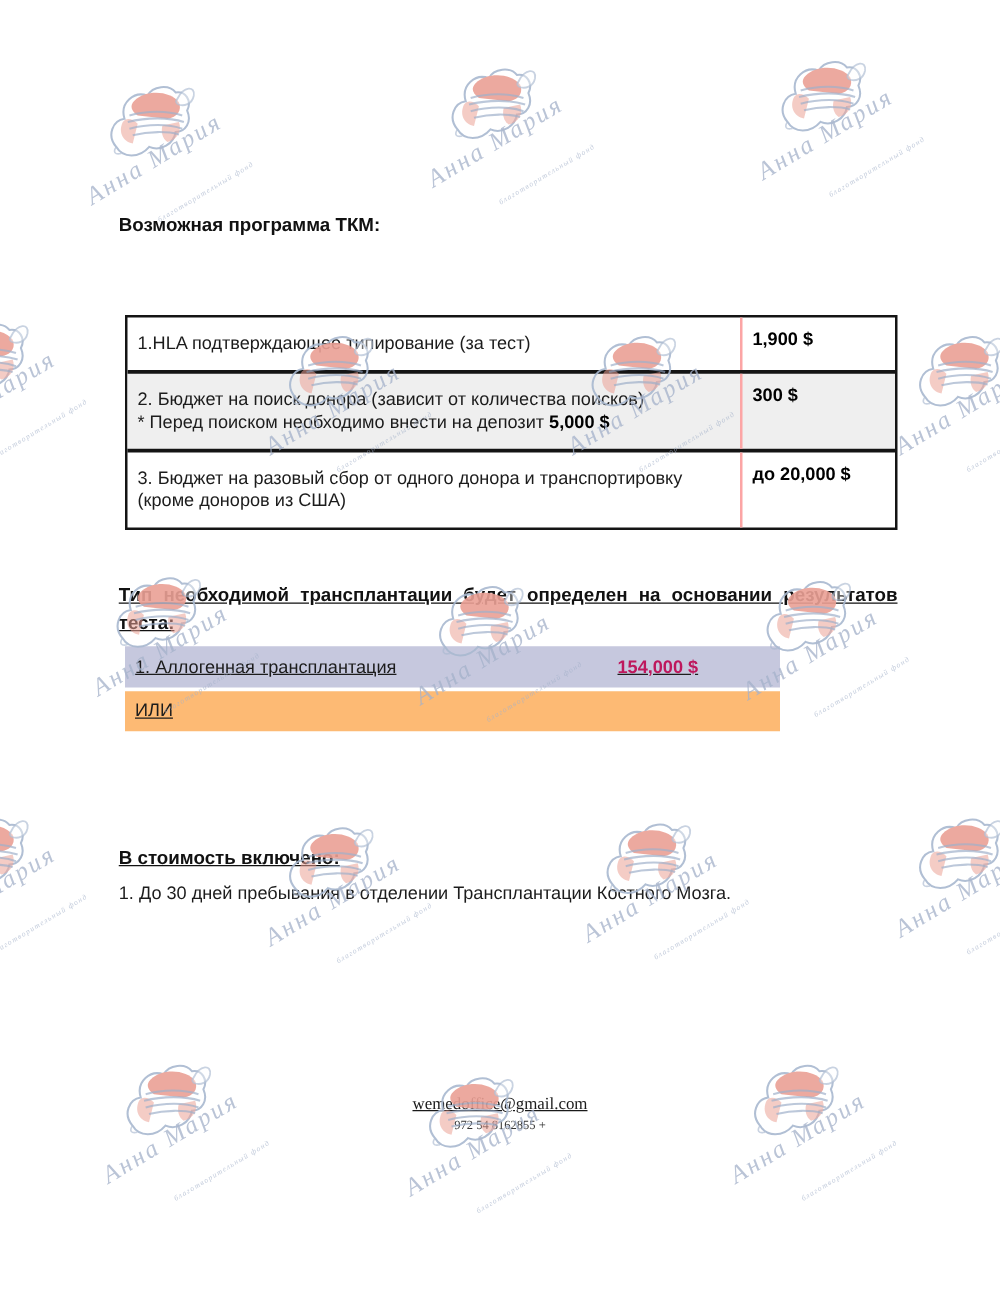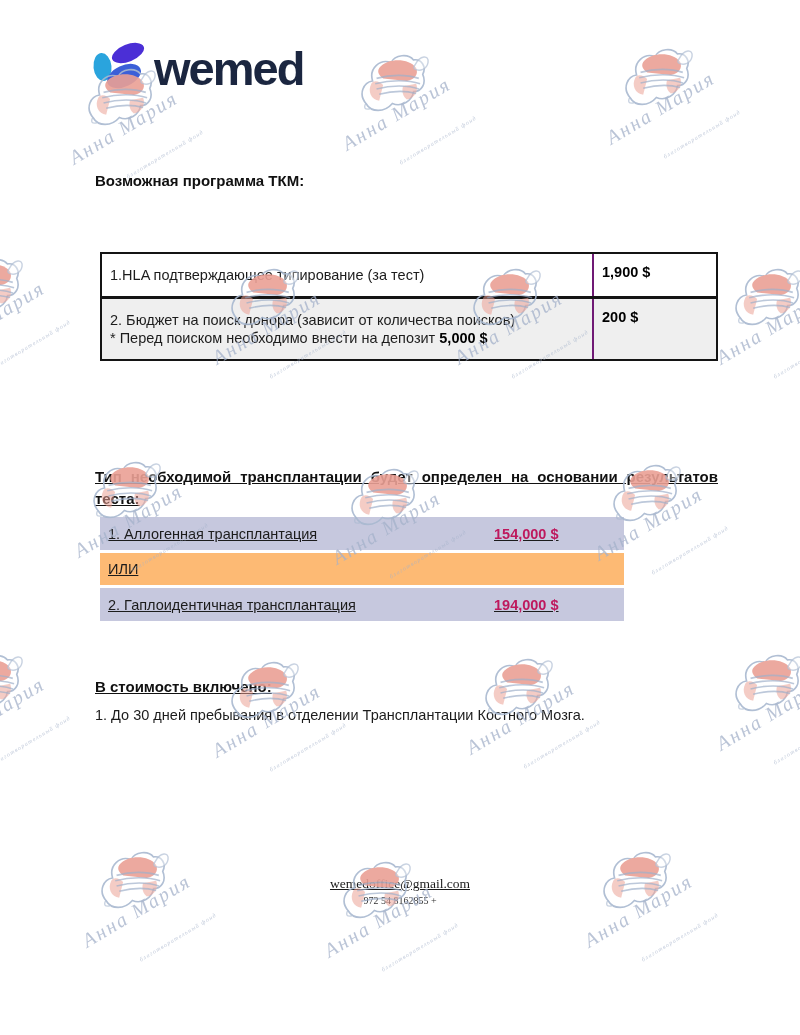--- a/index.html
+++ b/index.html
@@ -25,21 +25,21 @@
   .h-type    { top:466px; width:623px; text-decoration:underline; text-align:justify; line-height:22px; }
   .h-included{ top:678px; text-decoration:underline; }
 
   
   .table1 { position:absolute; left:100px; top:252px; width:614px; border:2px solid #141414; background:#fff; }
   .t1-row { display:flex; }
   .t1-row + .t1-row { border-top:3px solid #141414; }
   .t1-row.shaded { background:#efefef; }
   .t1-label { width:472px; padding:12px 10px 12px 8px; font-size:14.5px; line-height:18px; }
   .t1-note { margin-top:0; }
-  .t1-price { flex:1; border-left:2px solid #701a75; padding:10px 8px; font-size:14.5px; font-weight:bold; color:#000; }
+  .t1-price { flex:1; border-left:2px solid #fca5a5; padding:10px 8px; font-size:14.5px; font-weight:bold; color:#000; }
   .bold { font-weight:bold; color:#000; }
 
   
   .table2 { position:absolute; left:100px; top:517px; width:524px;text-decoration:underline; }
   .t2-row { display:flex; align-items:center; margin-bottom:3px; min-height:33px; font-size:14.5px; }
   .t2-row.dark  { background:#c6c8de; }
   .t2-row.light { background:#fdba74; min-height:32px; }
   .t2-label { flex:1; padding-left:8px; }
   .t2-price { width:130px; font-weight:bold; color:#be185d; }
 
@@ -69,60 +69,55 @@
     font-size:6px; color:rgba(164,178,202,0.75); letter-spacing:1px;
   }
 </style>
 </head>
 <body>
 
 <div class="page">
 
   <div class="content">
 
-    <div class="logo">
-      <svg class="logo-icon" viewBox="0 0 60 58">
-        <ellipse cx="36" cy="13" rx="17" ry="8.5" transform="rotate(-22 36 13)" fill="#4b2fd6"></ellipse>
-        <ellipse cx="10.5" cy="27" rx="9" ry="14" transform="rotate(-6 10.5 27)" fill="#2aa4dd"></ellipse>
-        <ellipse cx="32" cy="36" rx="18" ry="10.5" transform="rotate(-25 32 36)" fill="#3b5fd8"></ellipse>
-      </svg>
-      <span class="logo-text">wemed</span>
-    </div>
 
     <div class="h h-program">Возможная программа ТКМ:</div>
 
     <div class="table1">
       <div class="t1-row">
         <div class="t1-label">1.HLA подтверждающее типирование (за тест)</div>
         <div class="t1-price">1,900 $</div>
       </div>
       <div class="t1-row shaded">
         <div class="t1-label">
           <div>2. Бюджет на поиск донора (зависит от количества поисков)</div>
           <div class="t1-note"><span>* Перед поиском необходимо внести на депозит </span><span class="bold">5,000 $</span></div>
         </div>
-        <div class="t1-price">200 $</div>
+        <div class="t1-price">300 $</div>
+      </div>
+      <div class="t1-row">
+        <div class="t1-label">
+          <div>3. Бюджет на разовый сбор от одного донора и транспортировку</div>
+          <div class="t1-note">(кроме доноров из США)</div>
+        </div>
+        <div class="t1-price">до 20,000 $</div>
       </div>
     </div>
 
     <div class="h h-type">Тип необходимой трансплантации будет определен на основании результатов теста:</div>
 
     <div class="table2">
       <div class="t2-row dark">
         <div class="t2-label">1. Аллогенная трансплантация</div>
         <div class="t2-price">154,000 $</div>
       </div>
       <div class="t2-row light">
         <div class="t2-label">ИЛИ</div>
         <div class="t2-price"></div>
       </div>
-      <div class="t2-row dark">
-        <div class="t2-label">2. Гаплоидентичная трансплантация</div>
-        <div class="t2-price">194,000 $</div>
-      </div>
     </div>
 
     <div class="h h-included">В стоимость включено:</div>
 
     <div class="included-list">
       <div>1. До 30 дней пребывания в отделении Трансплантации Костного Мозга.</div>
     </div>
 
     <div class="footer">
       <div><a class="footer-email">wemedoffice@gmail.com</a></div>

